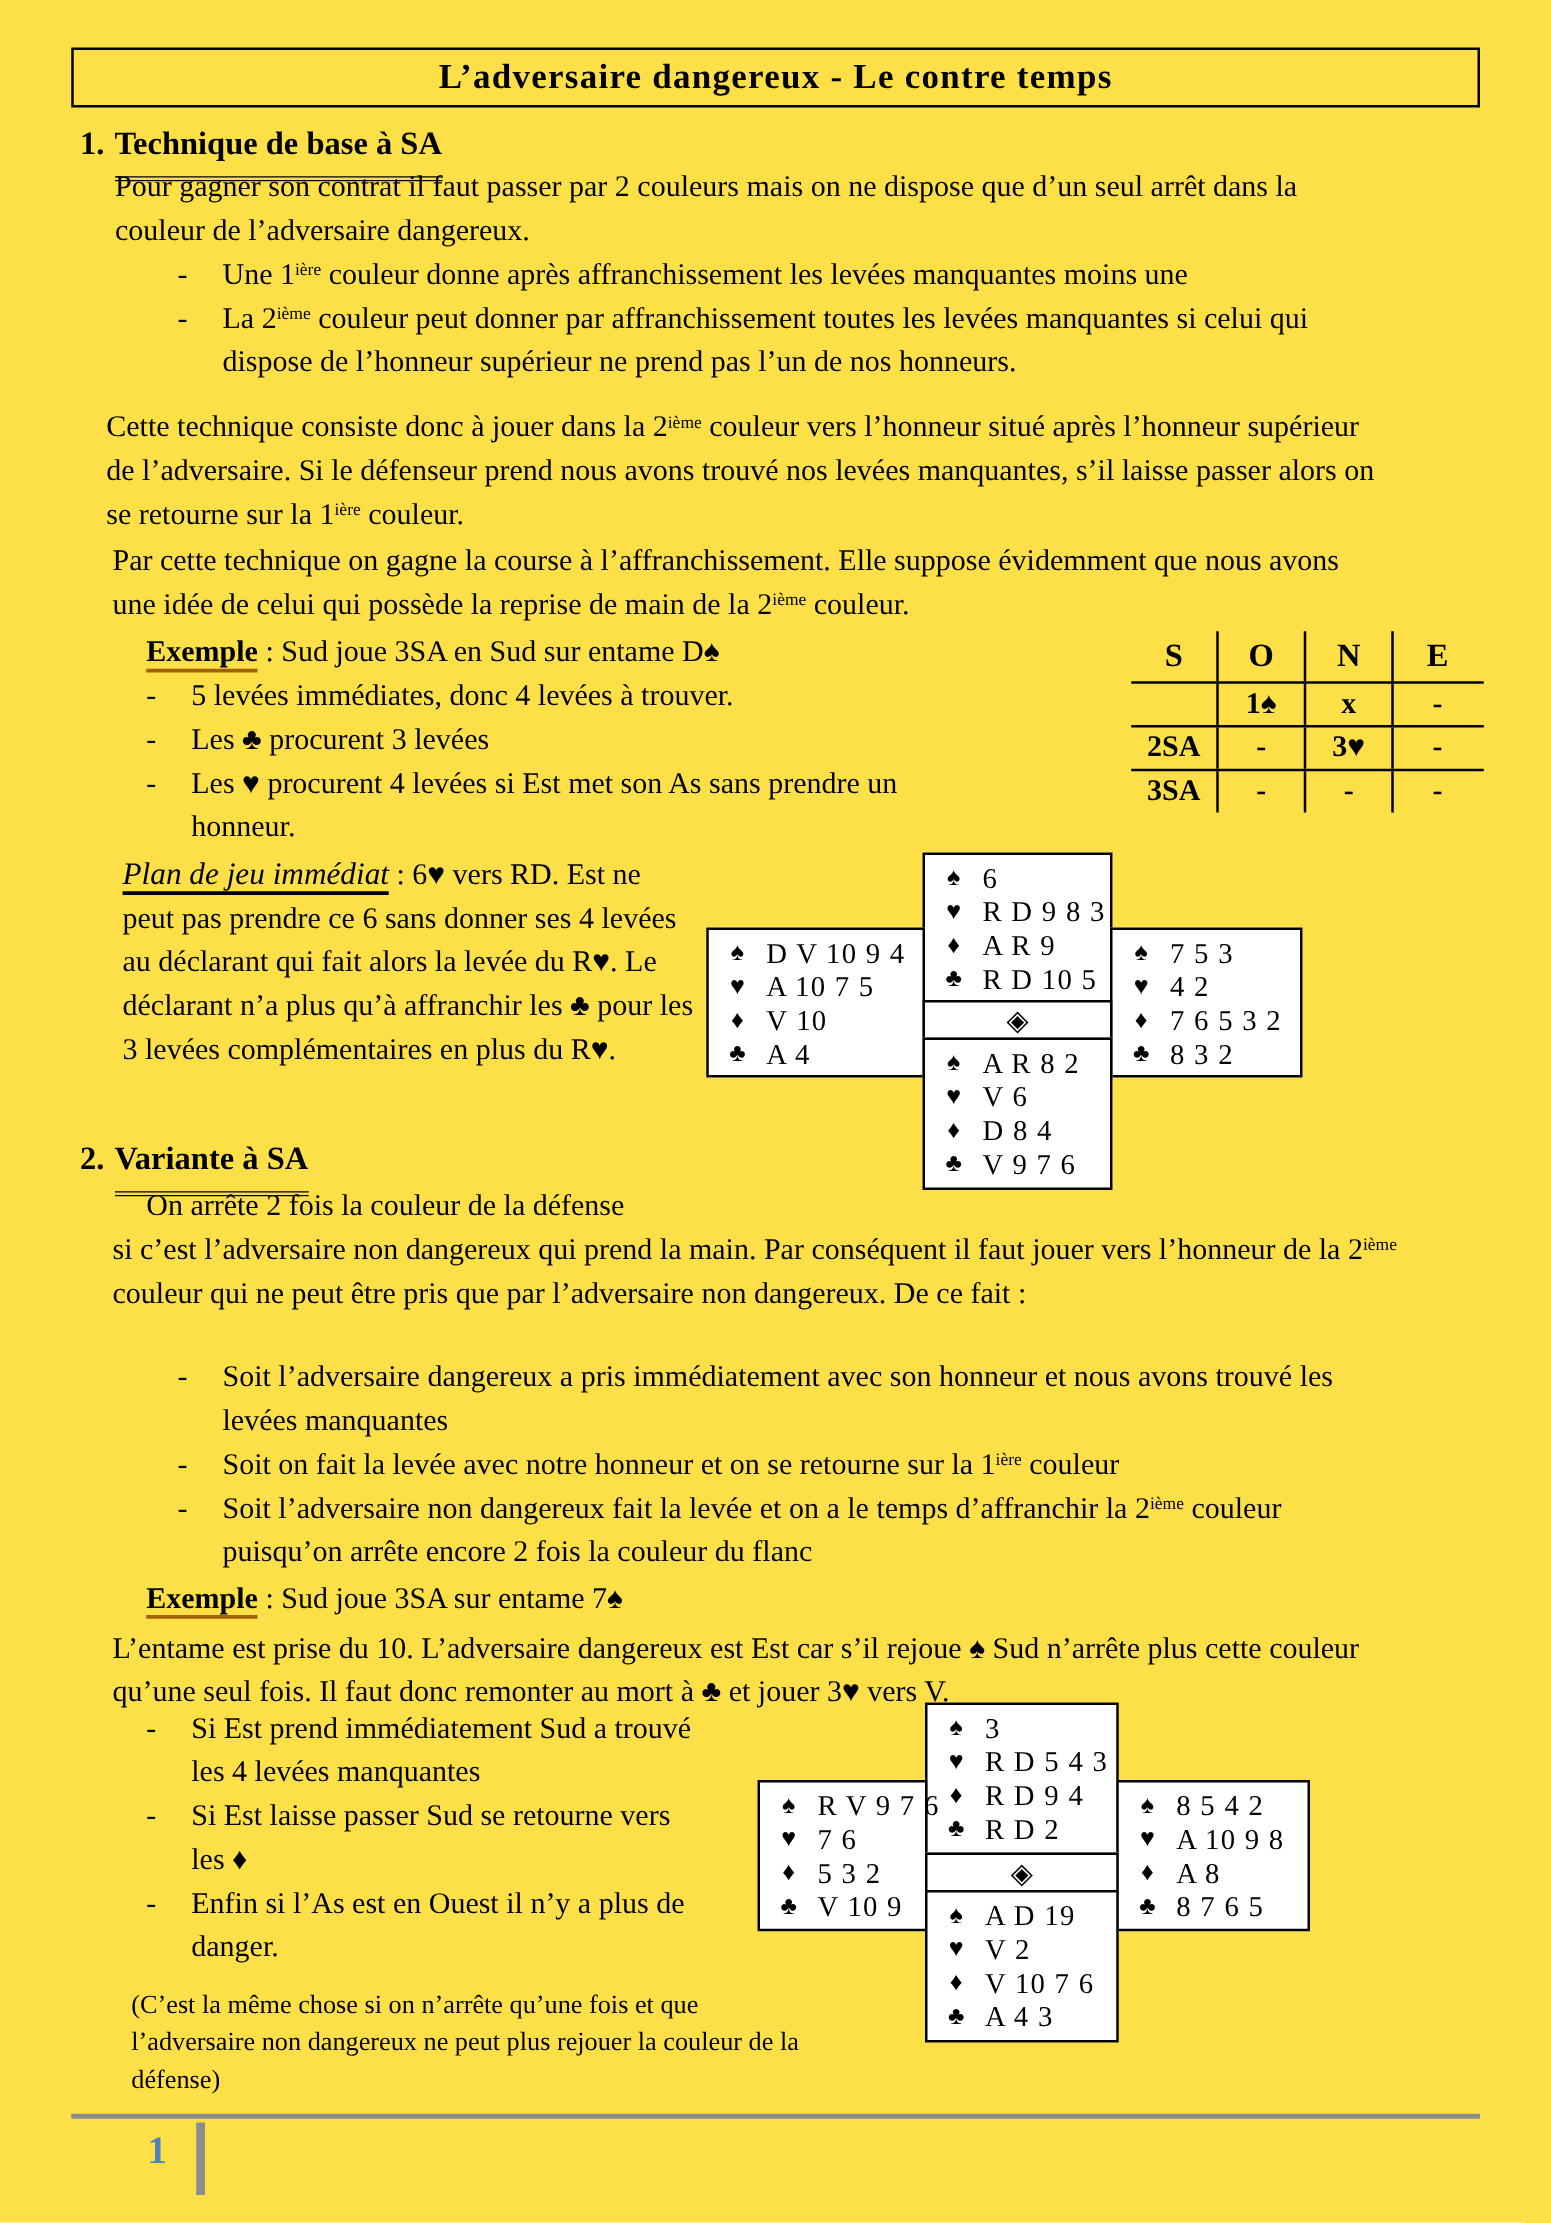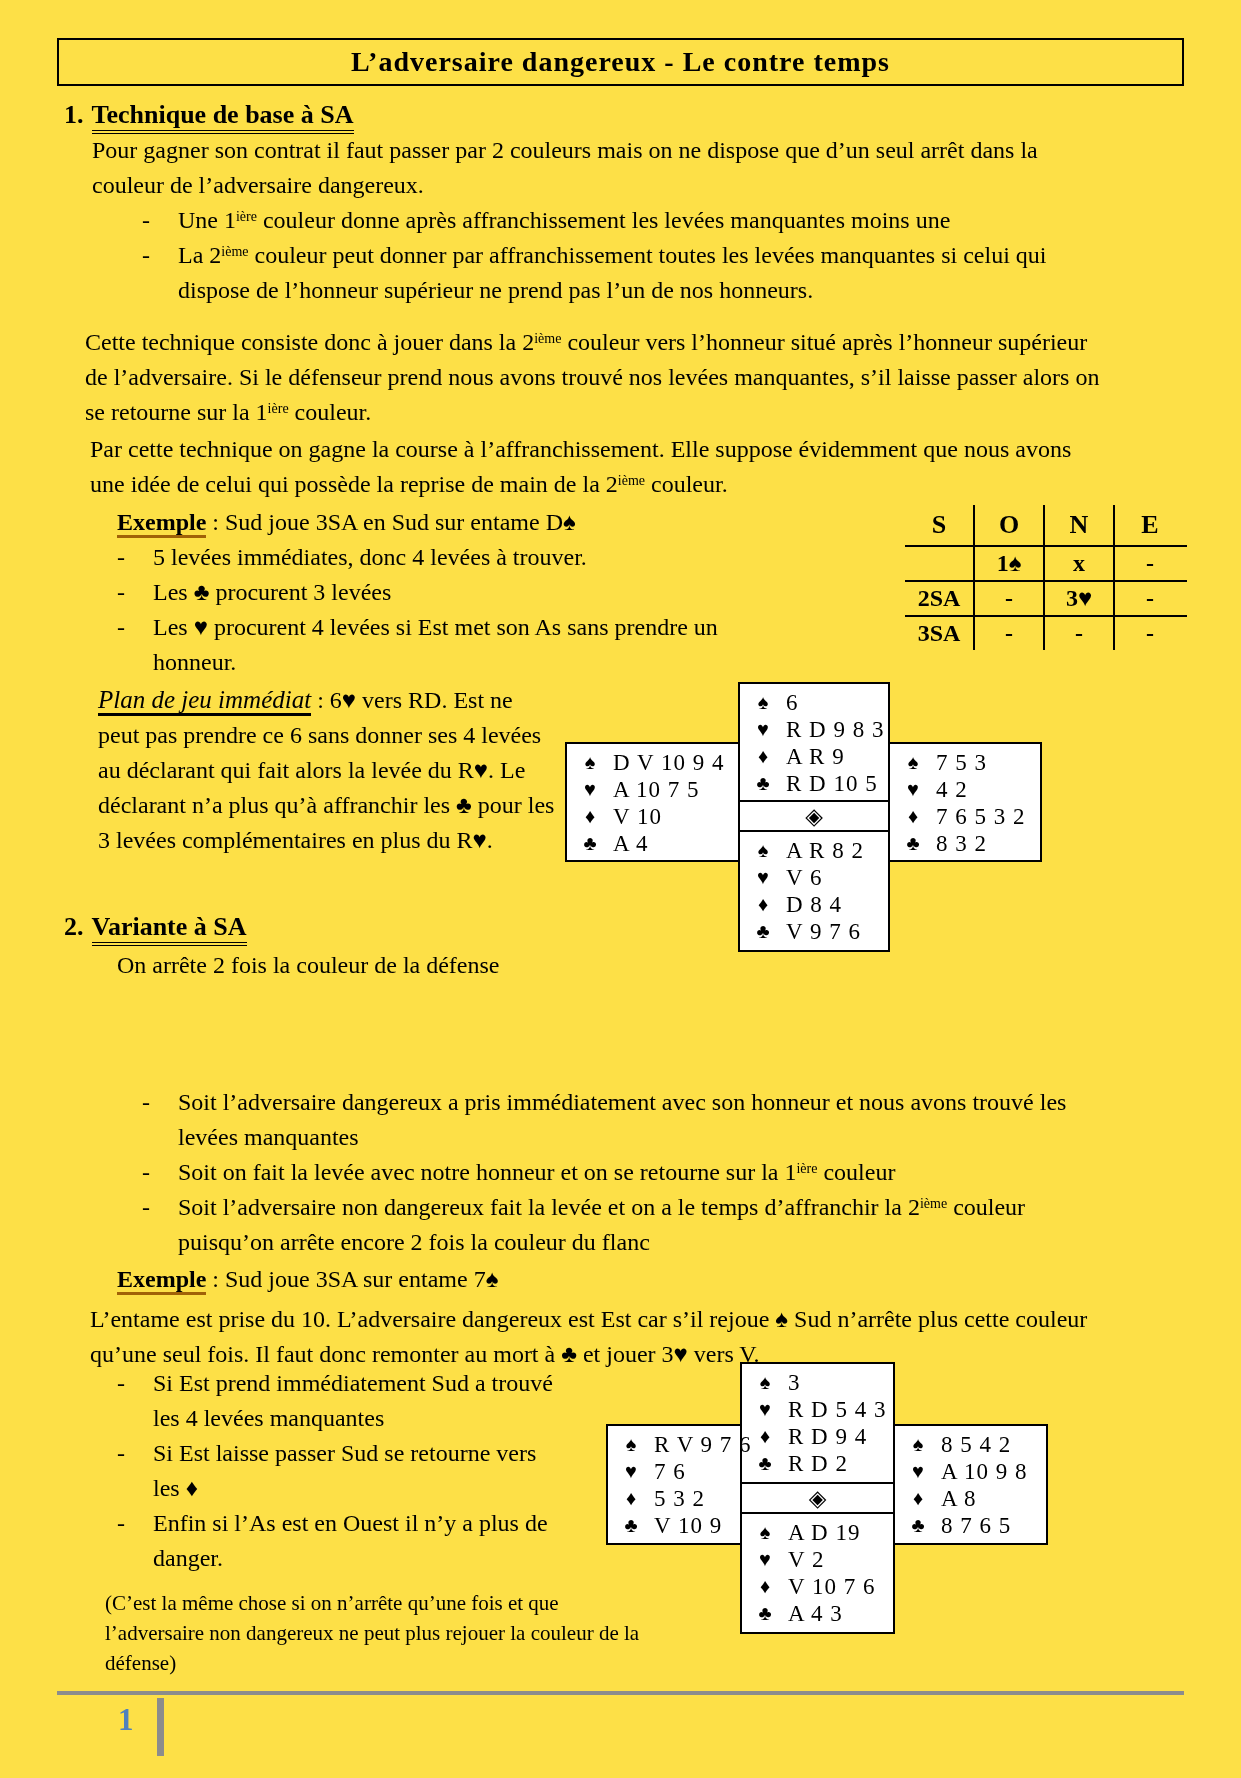--- a/index.html
+++ b/index.html
@@ -6,21 +6,21 @@
   .page{position:relative;width:1241px;height:1778px;background:#fde047;
         font-family:Liberation Serif, serif;color:#000;overflow:hidden;}
   .abs{position:absolute;}
   .t{font-size:24px;line-height:35px;margin:0;}
   sup{font-size:14px;line-height:0;vertical-align:7px;}
   .title-box{position:absolute;left:57px;top:38px;width:1123px;height:44px;
              border:2px solid #000;display:flex;align-items:center;justify-content:center;}
   .title-text{font-size:28px;font-weight:bold;letter-spacing:1px;}
   .h{font-size:26px;font-weight:bold;white-space:nowrap;}
   .hnum{margin-right:8px;}
-  .hud{border-bottom:4px double #000;padding-bottom:1px;}
+  .hud{border-bottom:4px double #000;padding-bottom:12px;}
   .exlabel{font-weight:bold;border-bottom:3px solid #a16207;padding-bottom:0px;}
   .planlabel{font-style:italic;font-size:25px;border-bottom:3px solid #000;}
   .bullet{display:flex;}
   .dash{flex:0 0 36px;}
   .note{font-size:21px;line-height:30px;}
   
   .btable{position:absolute;left:905px;top:505px;width:282px;}
   .brow{display:flex;border-bottom:2px solid #000;}
   .brow:last-child{border-bottom:none;}
   .bcell{width:70px;height:33px;display:flex;align-items:center;justify-content:center;
@@ -191,20 +191,21 @@
         <span class="su">♣</span>
         <span class="cards">V 9 7 6</span>
       </div>
   </div>
 
   <div class="abs h" style="left:64px;top:912px;">
     <span class="hnum">2.</span><span class="hud">Variante à SA</span>
   </div>
 
   <p class="abs t" style="left:117px;top:948px;width:500px;">On arrête 2 fois la couleur de la défense</p>
+  <p class="abs t" style="left:90px;top:983px;width:1030px;"><span>si c’est l’adversaire non dangereux qui prend la main. Par conséquent il faut jouer vers l’honneur de la 2</span><sup>ième</sup><span> couleur qui ne peut être pris que par l’adversaire non dangereux. De ce fait :</span></p>
 
   <div class="abs" style="left:142px;top:1085px;width:970px;">
     <div class="bullet t">
       <span class="dash">-</span>
       <span><span>Soit l’adversaire dangereux a pris immédiatement avec son honneur et nous avons trouvé les levées manquantes</span></span>
     </div>
     <div class="bullet t">
       <span class="dash">-</span>
       <span><span>Soit on fait la levée avec notre honneur et on se retourne sur la 1</span><sup>ière</sup><span> couleur</span></span>
     </div>

